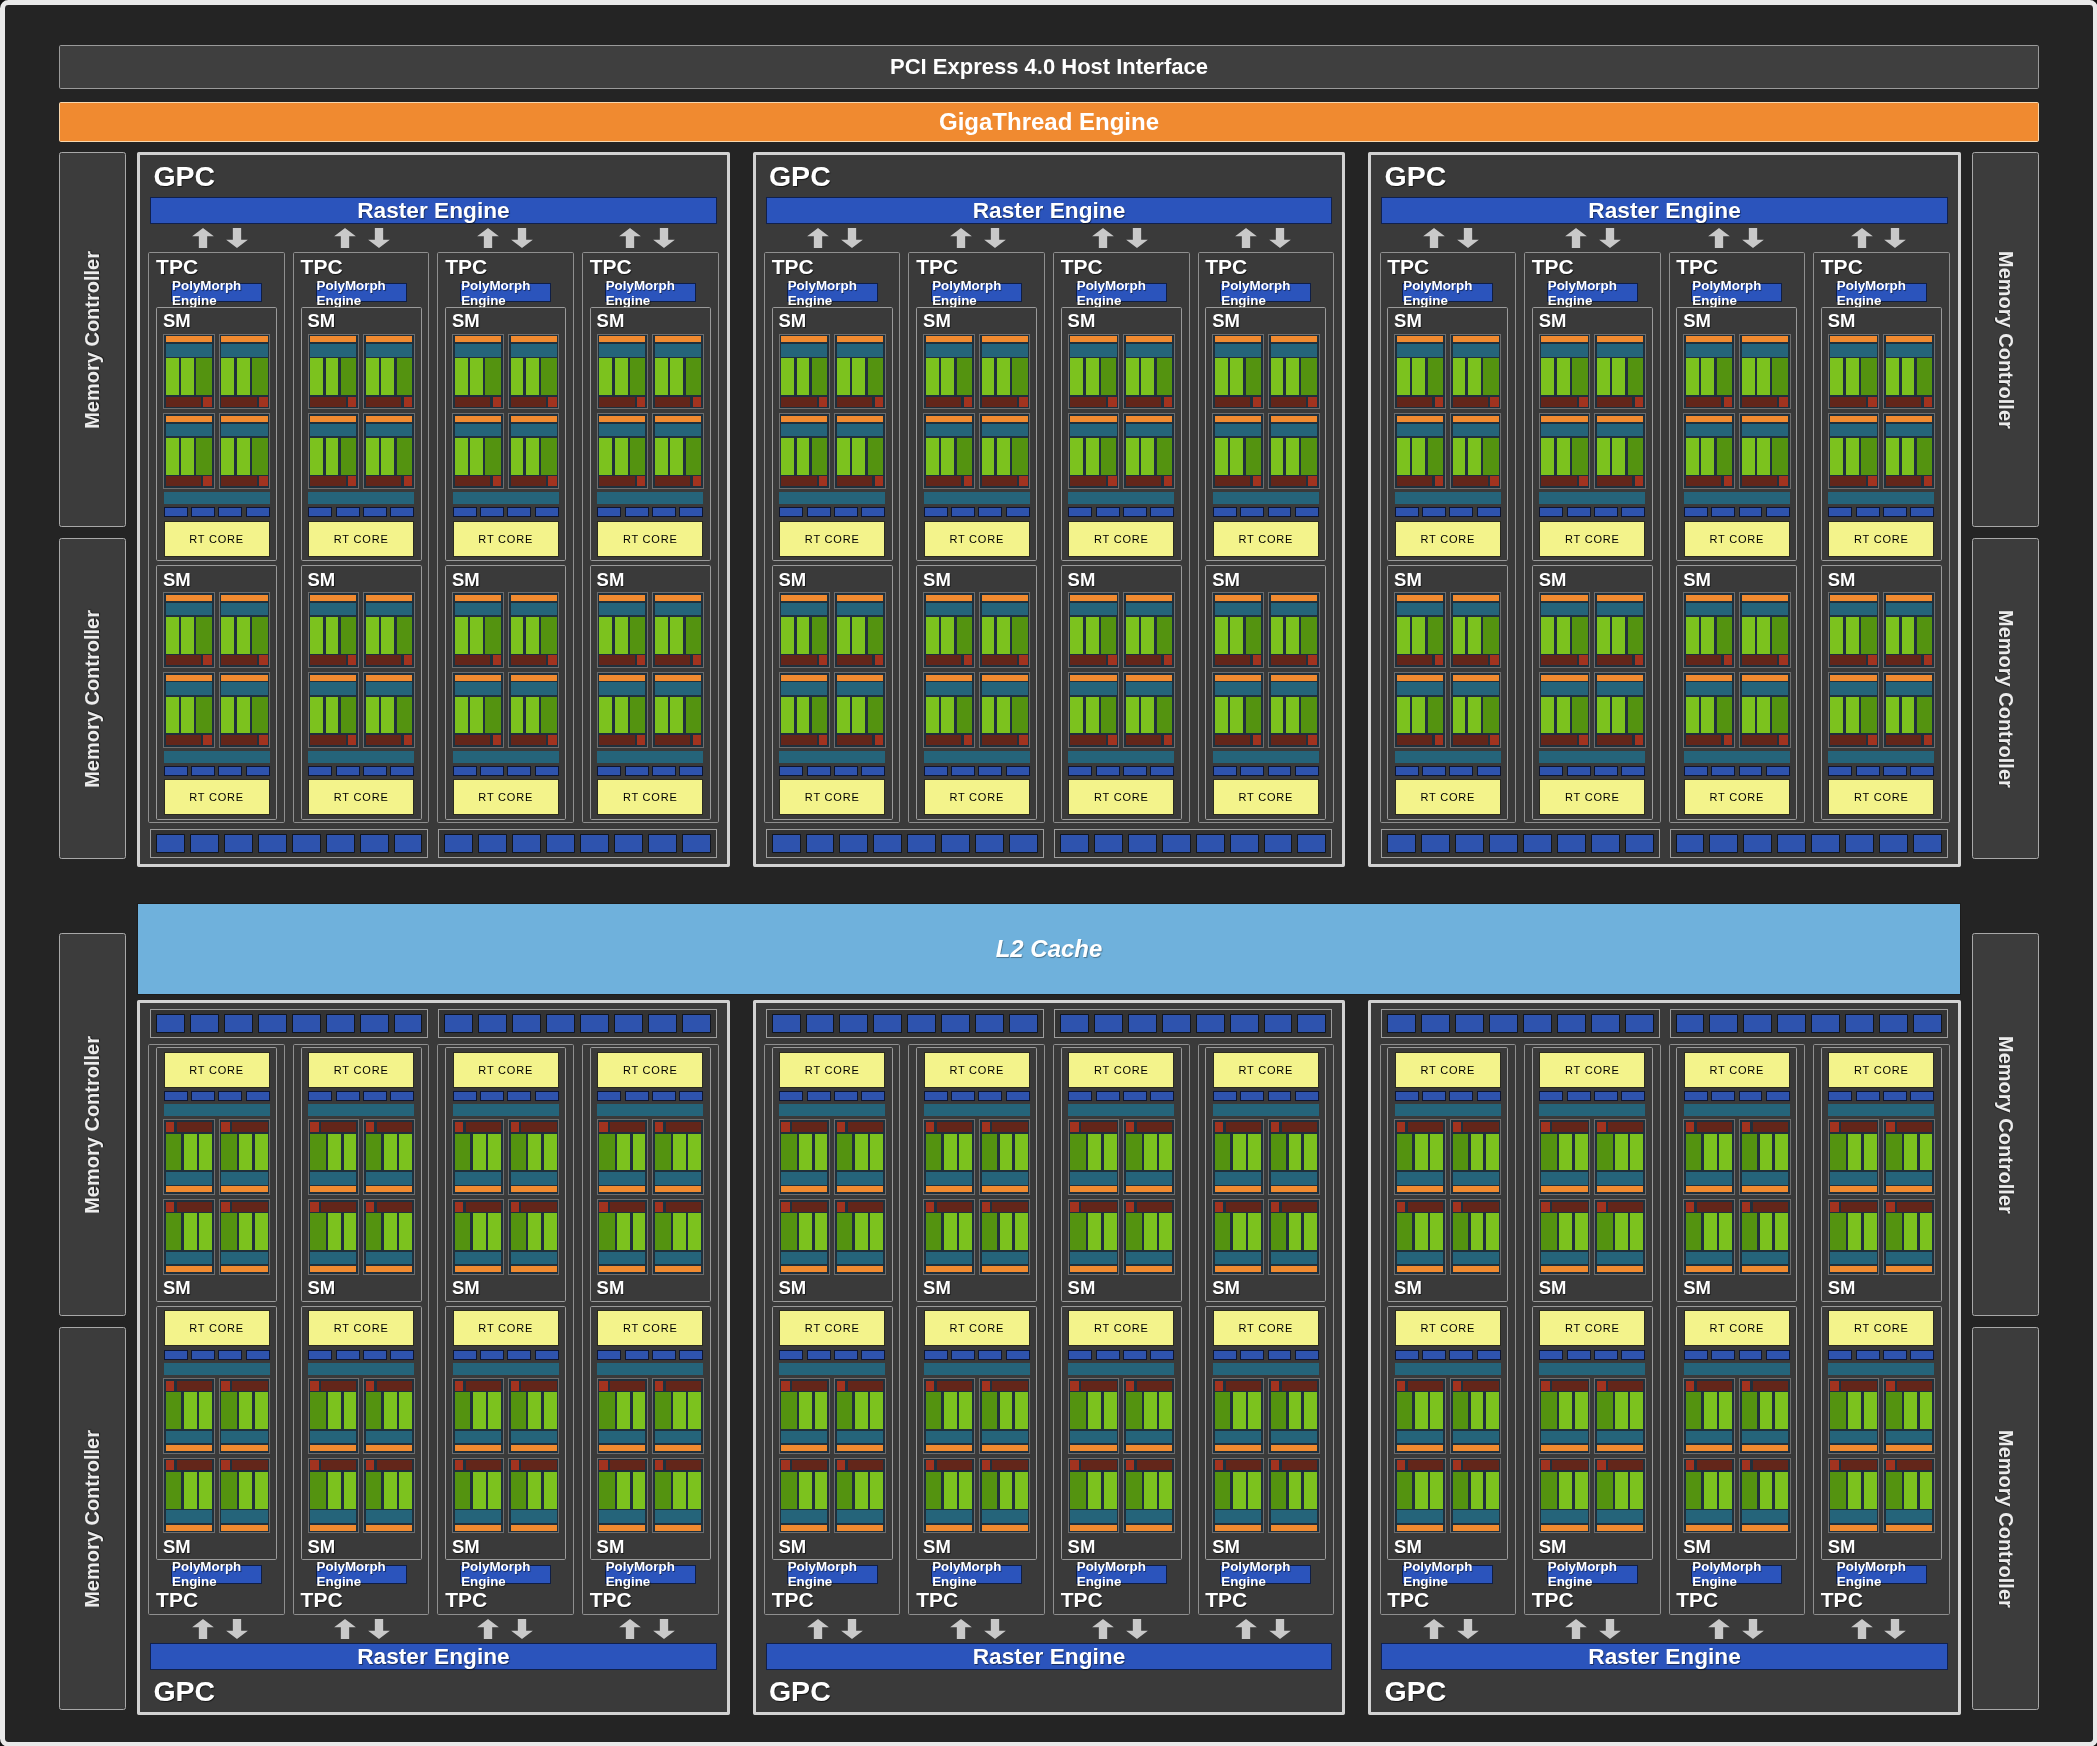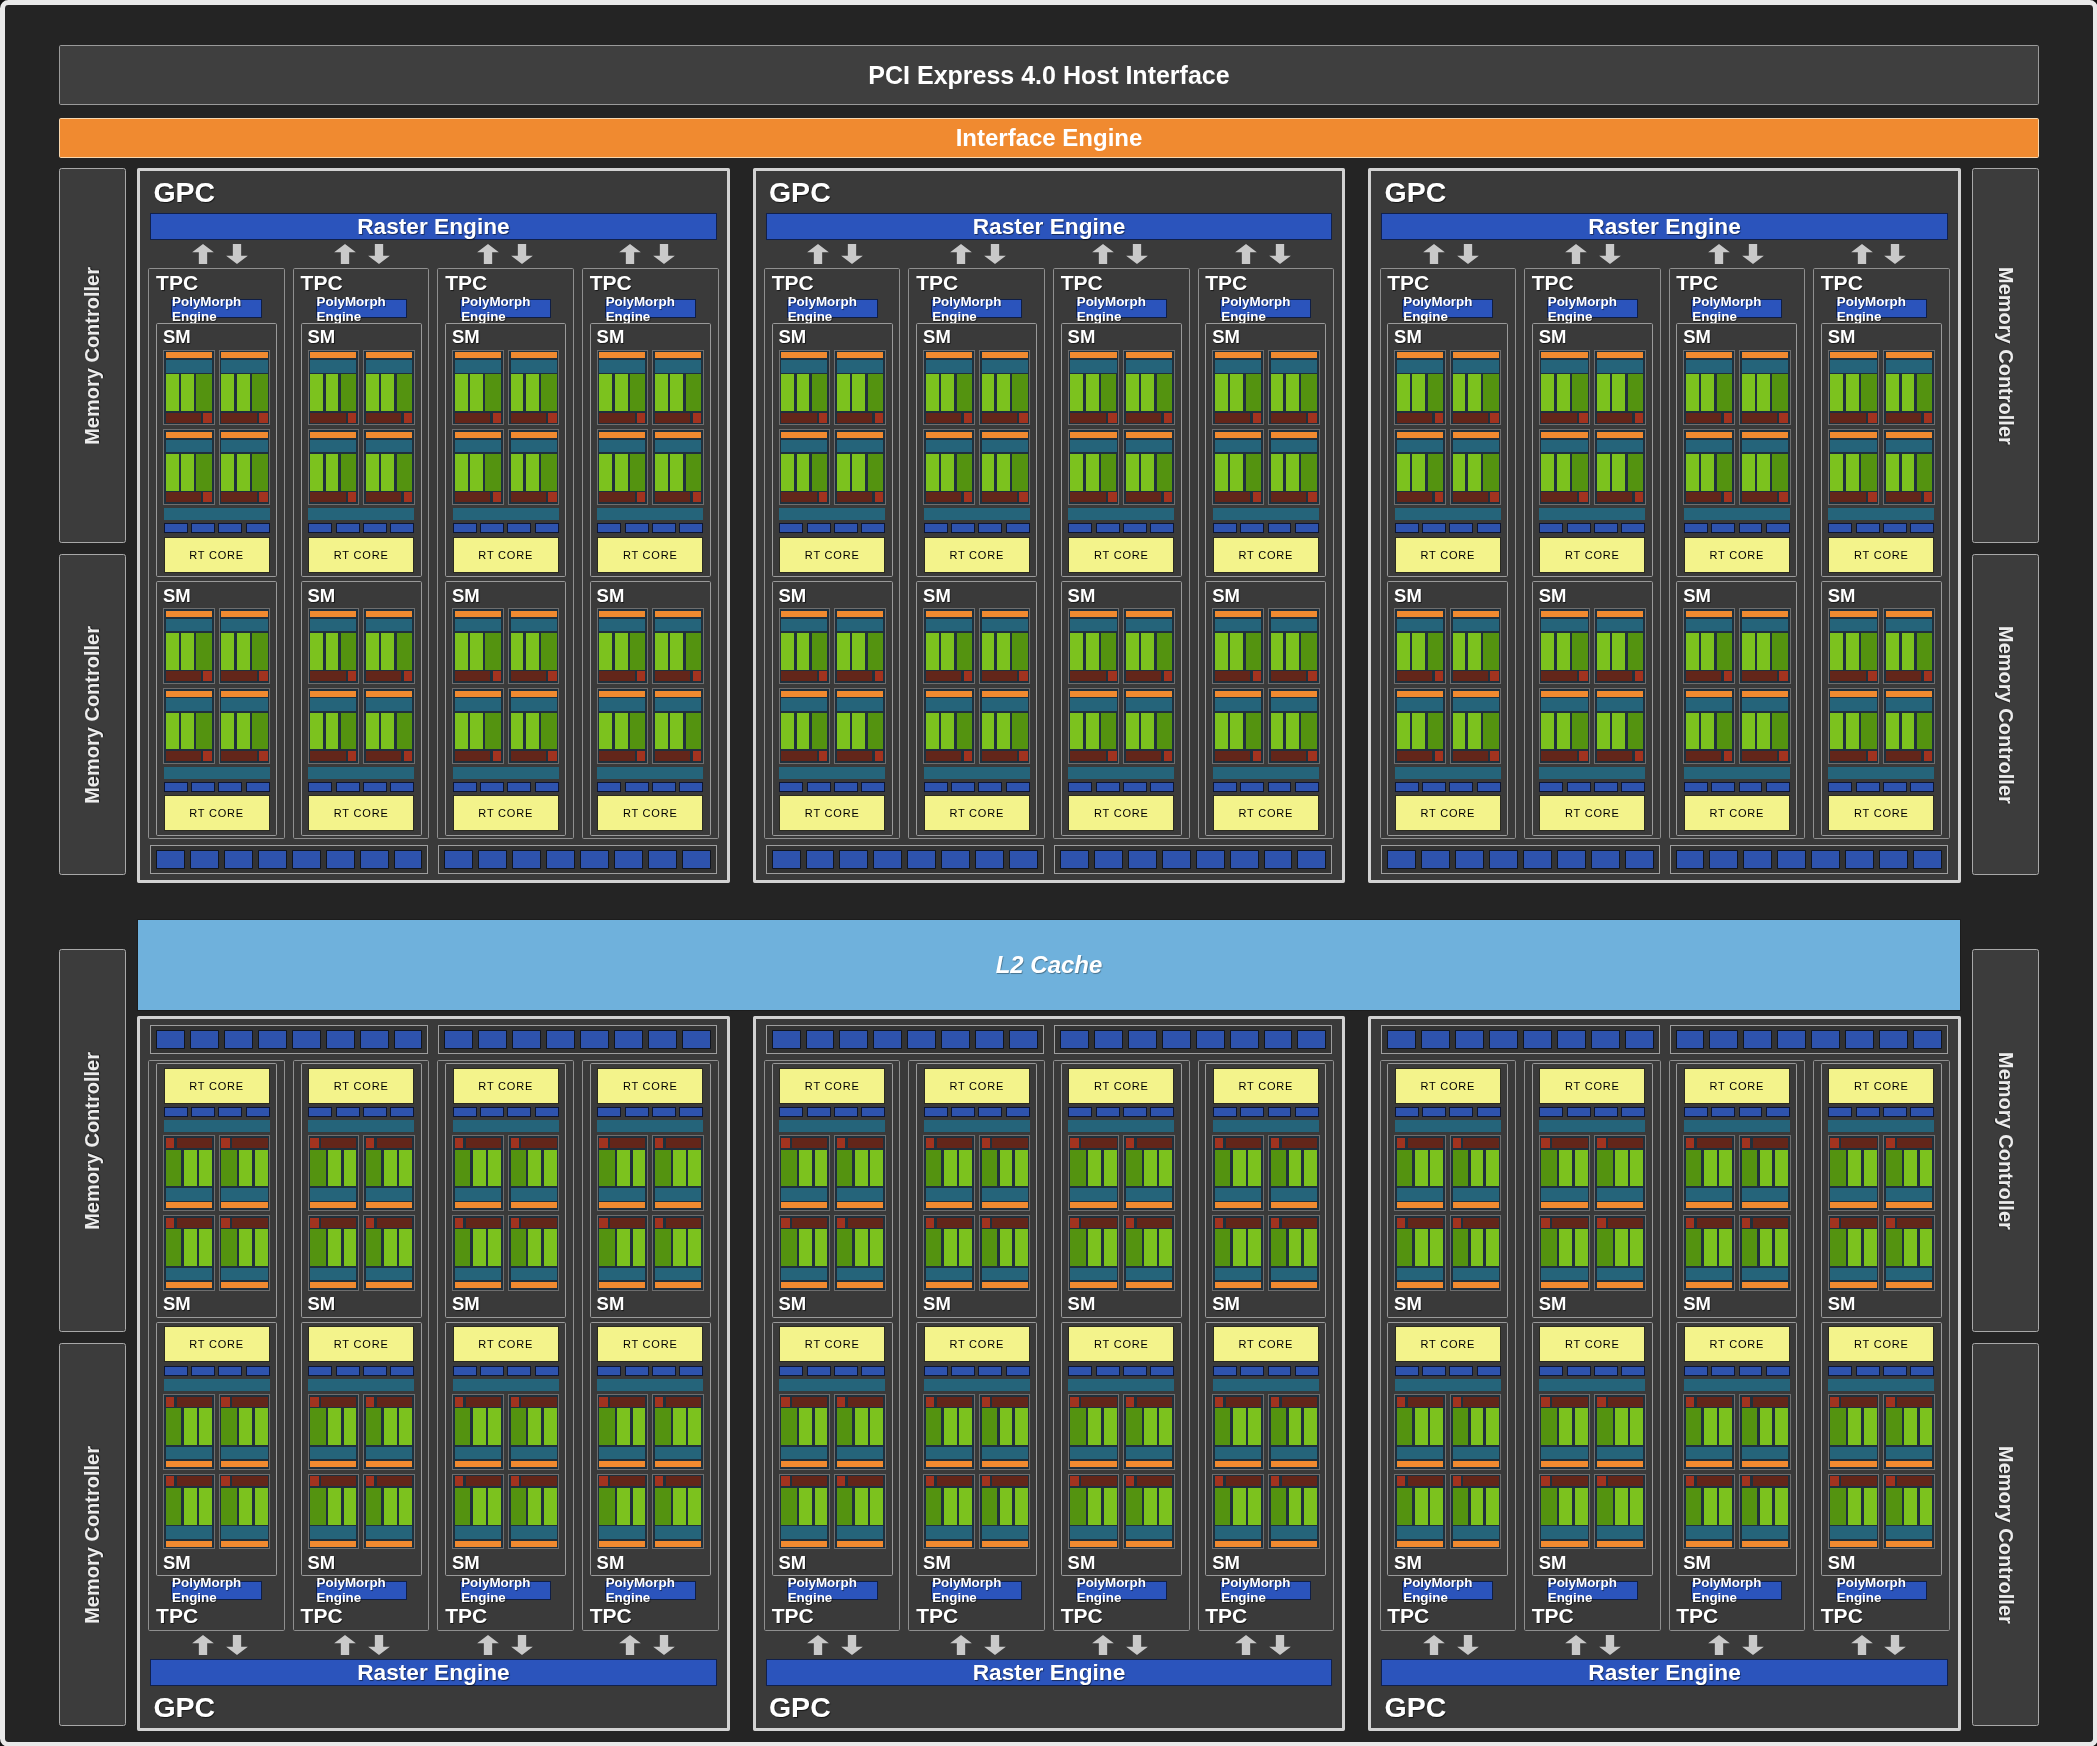--- a/index.html
+++ b/index.html
@@ -10,21 +10,21 @@
     --maroon:#63261A; --red:#A2331F;
     --yellow:#F3F38B; --l2:#6FB1DC; --arrow:#C9C9C9;
     --txt:#FFFFFF;
   }
   *{box-sizing:border-box; margin:0; padding:0;}
   html,body{background:#111;}
   body{font-family:"Liberation Sans","DejaVu Sans",sans-serif; width:2098px;}
   .frame{position:relative; width:2098px; height:1747px; background:var(--bg);
          border:5px solid #E9E9E9; border-radius:8.4px; padding:40px 54px 0 54px; overflow:hidden;}
   .bar{display:flex; align-items:center; justify-content:center; font-weight:bold; color:var(--txt);}
-  .pci{height:60px; background:var(--panel2); border:1.7px solid #9A9A9A; font-size:25px; border-radius:1.7px;}
+  .pci{height:44px; background:var(--panel2); border:1.7px solid #9A9A9A; font-size:22px; border-radius:1.7px;}
   .giga{height:40px; margin-top:13.4px; background:var(--orange); border:1.7px solid #F8D7AE; font-size:24px; border-radius:1.7px;}
   .middle{display:flex; margin-top:10px;}
   .rail{width:67px; display:flex; flex-direction:column;}
   .rail.left{margin-right:11px;} .rail.right{margin-left:11px;}
   .mc{border:1.7px solid #A8A8A8; background:#3C3C3C; border-radius:2.5px;
       display:flex; align-items:center; justify-content:center;}
   .mc span{writing-mode:vertical-rl; font-weight:bold; font-size:20px; color:#ECECEC; white-space:nowrap;
            text-shadow:0.8px 0.8px 0.8px rgba(0,0,0,.5);}
   .rail.left .mc span{transform:rotate(180deg);}
   .center{flex:1; display:flex; flex-direction:column;}
@@ -74,21 +74,21 @@
           color:#000; font-weight:normal; font-size:11px; letter-spacing:0.8px;}
   .bbar-row{height:28.5px; display:flex; gap:10px; margin:1.7px 1.7px;}
   .bbar{flex:1; border:1.7px solid #9E9E9E; background:#333; display:flex; gap:5px; padding:3.4px 5px;}
   .bbar .seg{flex:1; background:var(--blueseg); border:1.7px solid #10151F; border-radius:0.8px;}
 </style>
 </head>
 <body>
 
 <div class="frame">
   <div class="bar pci">PCI Express 4.0 Host Interface</div>
-  <div class="bar giga">Interface Engine</div>
+  <div class="bar giga">GigaThread Engine</div>
   <div class="middle">
     <div class="rail left" id="rail-left">
         <div class="mc" style="height: 375px; margin-top: 0px;">
           <span>Memory Controller</span>
         </div>
         <div class="mc" style="height: 321px; margin-top: 11px;">
           <span>Memory Controller</span>
         </div>
         <div class="mc" style="height: 383px; margin-top: 74px;">
           <span>Memory Controller</span>

